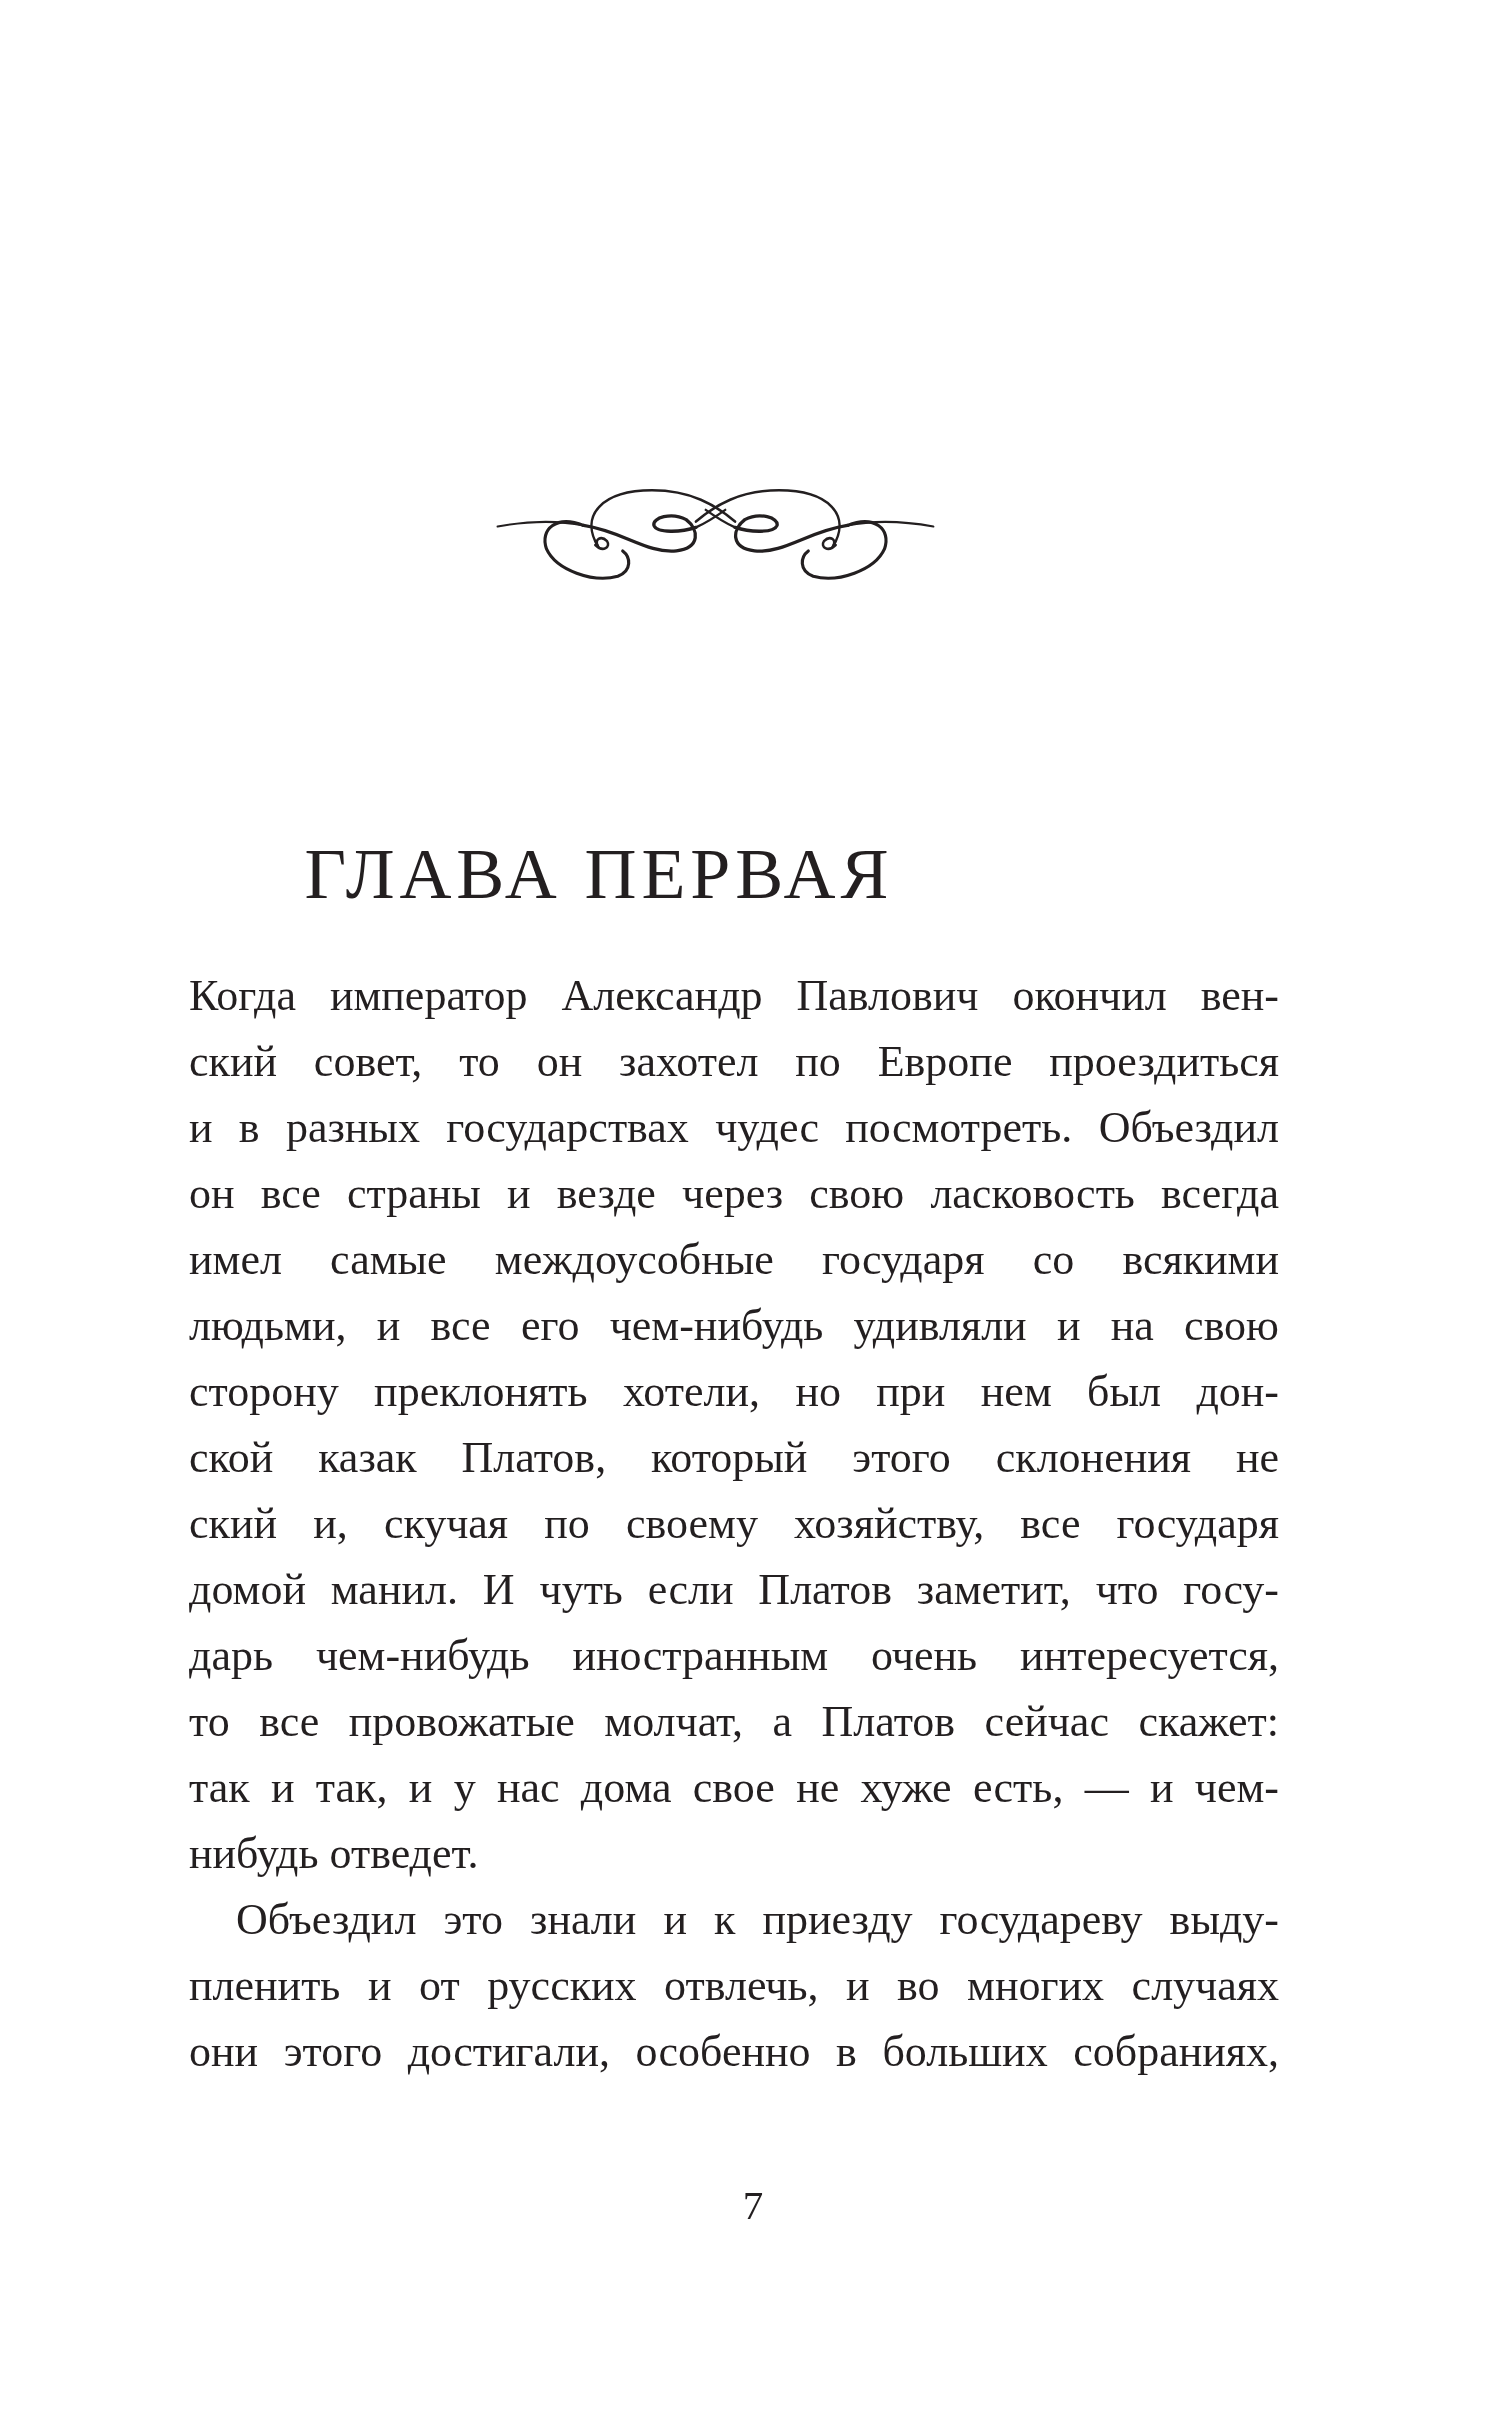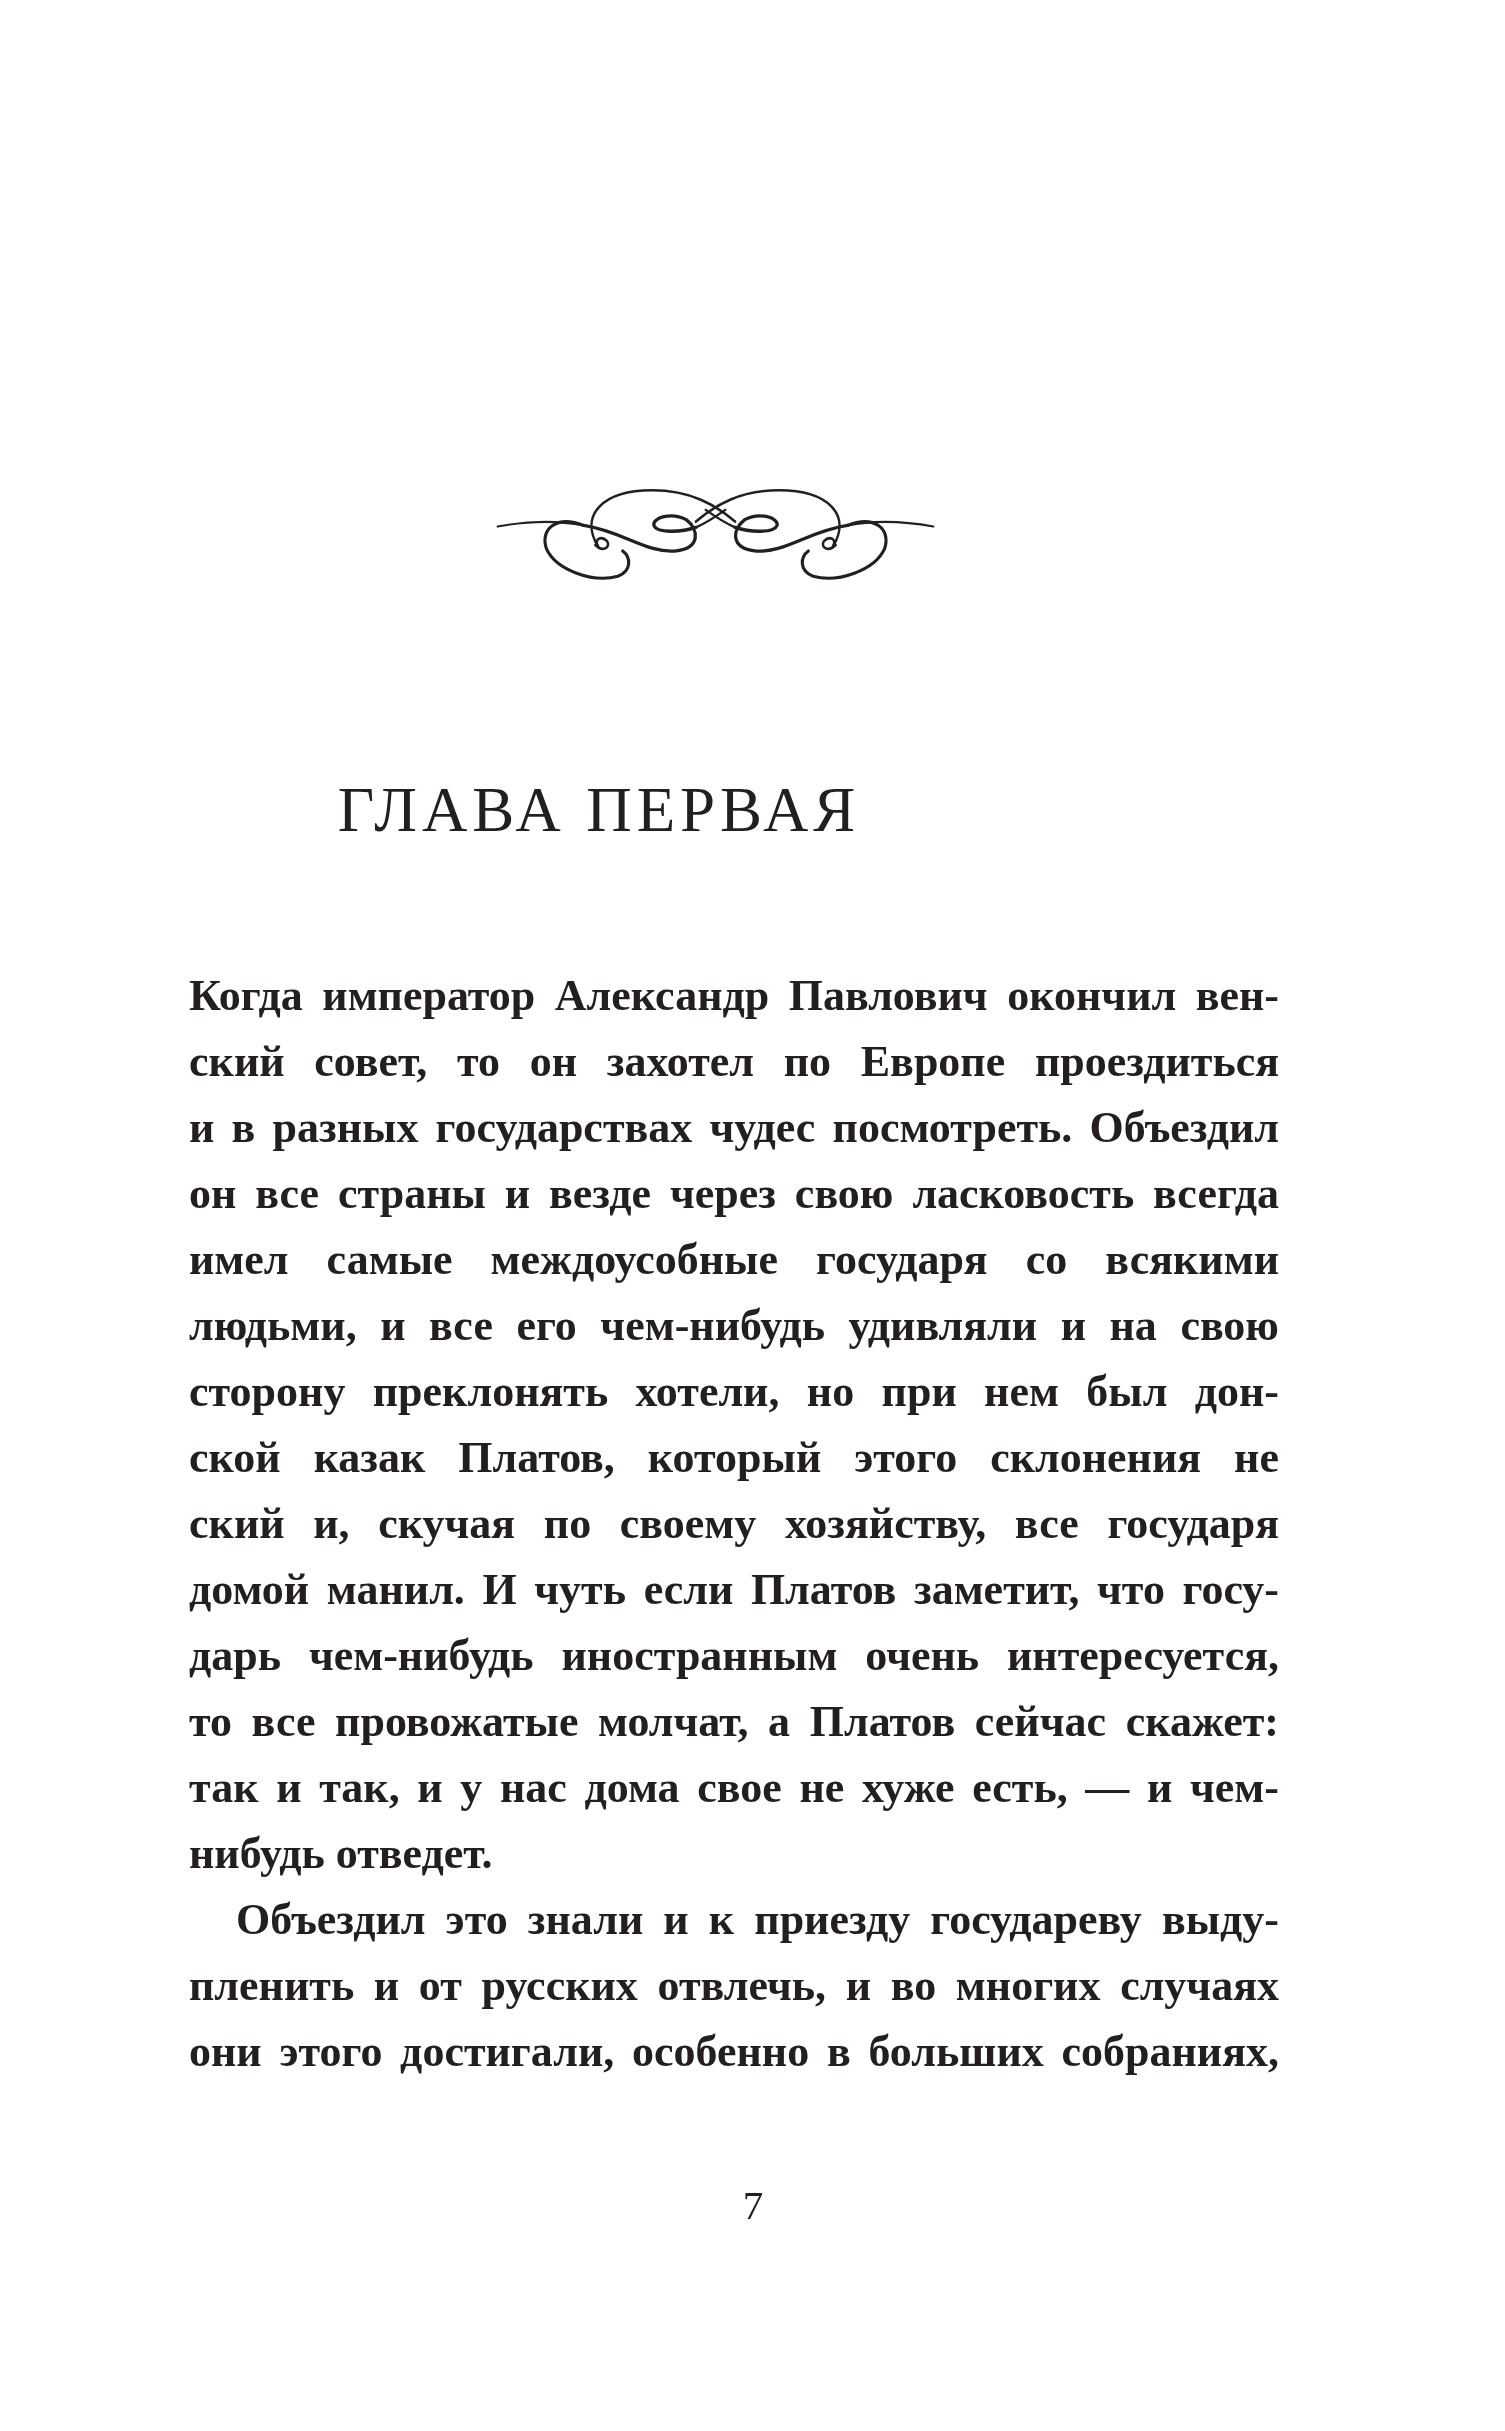--- a/index.html
+++ b/index.html
@@ -18,41 +18,40 @@
     .ornament {
       position: absolute;
       left: 485px;
       top: 461px;
       width: 461px;
       height: 127px;
     }
     .chapter-title {
       position: absolute;
       left: 0;
-      top: 776px;
+      top: 840px;
       width: 1198px;
       text-align: center;
-      font-size: 63px;
+      font-size: 72px;
       letter-spacing: 4.9px;
       font-weight: normal;
       margin: 0;
       line-height: 69px;
       color: #231f20;
     }
     .text-block {
       position: absolute;
       left: 189px;
       top: 963px;
       width: 1090px;
     }
     .para {
       margin: 0;
       font-size: 44px;
       line-height: 66px;
-      font-weight: bold;
     }
     .line {
       display: block;
       text-align: justify;
       text-align-last: justify;
       white-space: nowrap;
       height: 66px;
     }
     .line.last {
       text-align-last: left;

